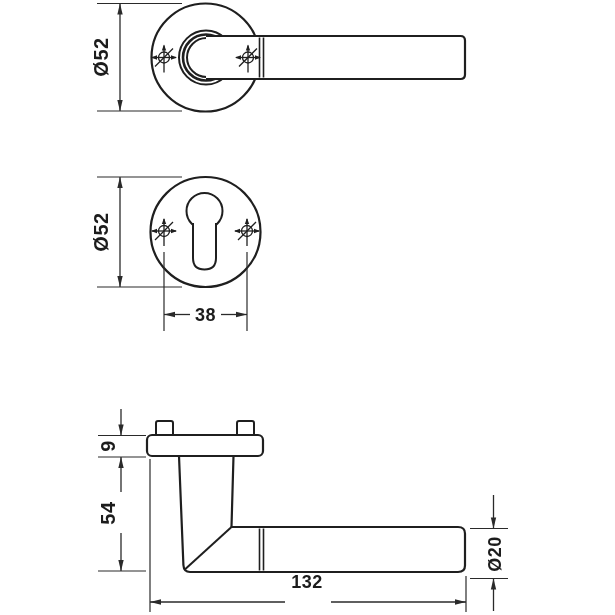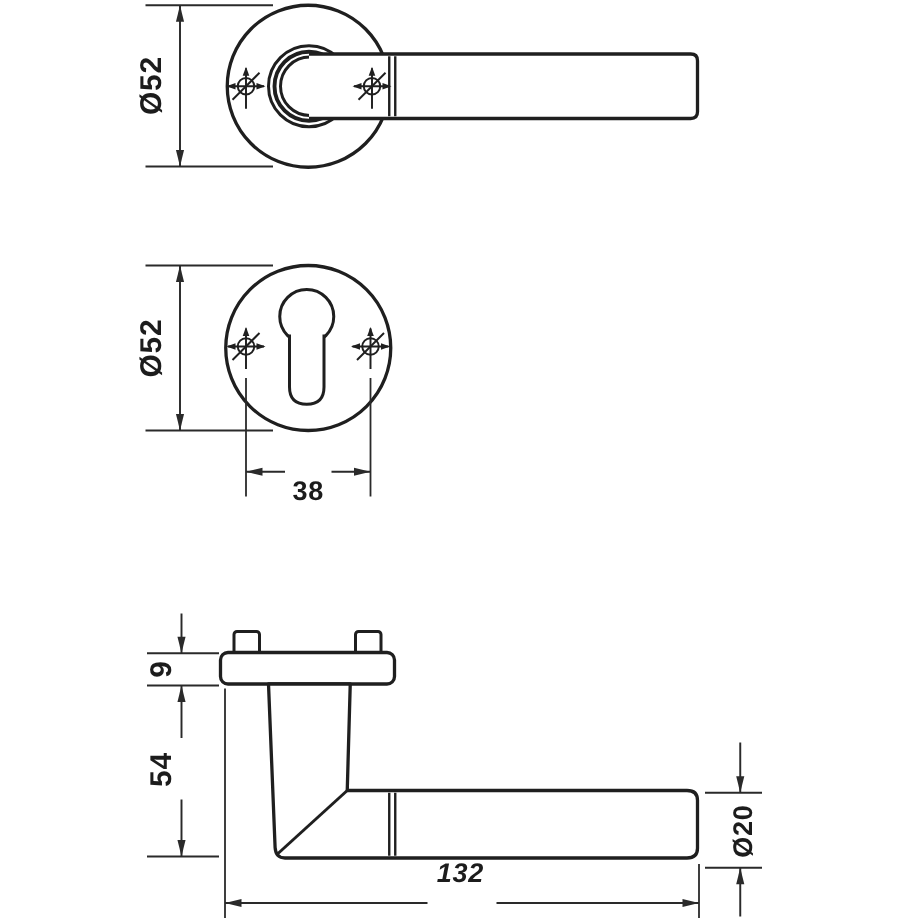--- a/index.html
+++ b/index.html
@@ -133,23 +133,23 @@
         <polygon points="493.5,528.5 490.8,517.5 496.2,517.5" fill="#2a2a2a" stroke="none"></polygon>
         <polygon points="493.5,578.5 490.8,589.5 496.2,589.5" fill="#2a2a2a" stroke="none"></polygon>
       </g>
     </g>
   </svg>
 
   <span class="lbl vert sz20" style="left:101px;top:57px;">Ø52</span>
 
   <span class="lbl vert sz20" style="left:101px;top:232px;">Ø52</span>
 
-  <span class="lbl sz18" style="left:205.5px;top:314.5px;margin-top:12px;">38</span>
+  <span class="lbl sz18" style="left:205.5px;top:314.5px;">38</span>
 
   <span class="lbl vert sz20" style="left:108px;top:446px;">9</span>
 
   <span class="lbl vert sz20" style="left:108px;top:513px;">54</span>
 
-  <span class="lbl sz18" style="left:307px;top:582px;font-style:italic;">132</span>
+  <span class="lbl sz18" style="left:307px;top:582px;">132</span>
 
   <span class="lbl vert sz18" style="left:495px;top:553.5px;">Ø20</span>
 
 </div>
 
 </body></html>

